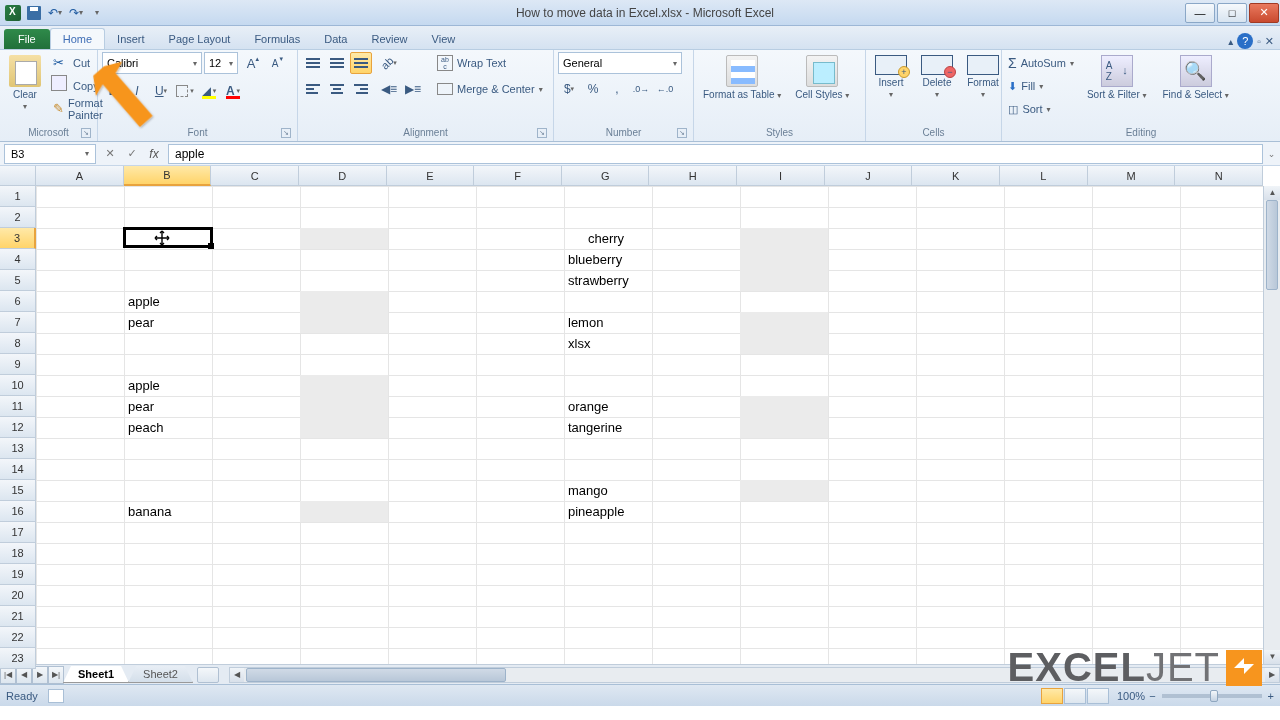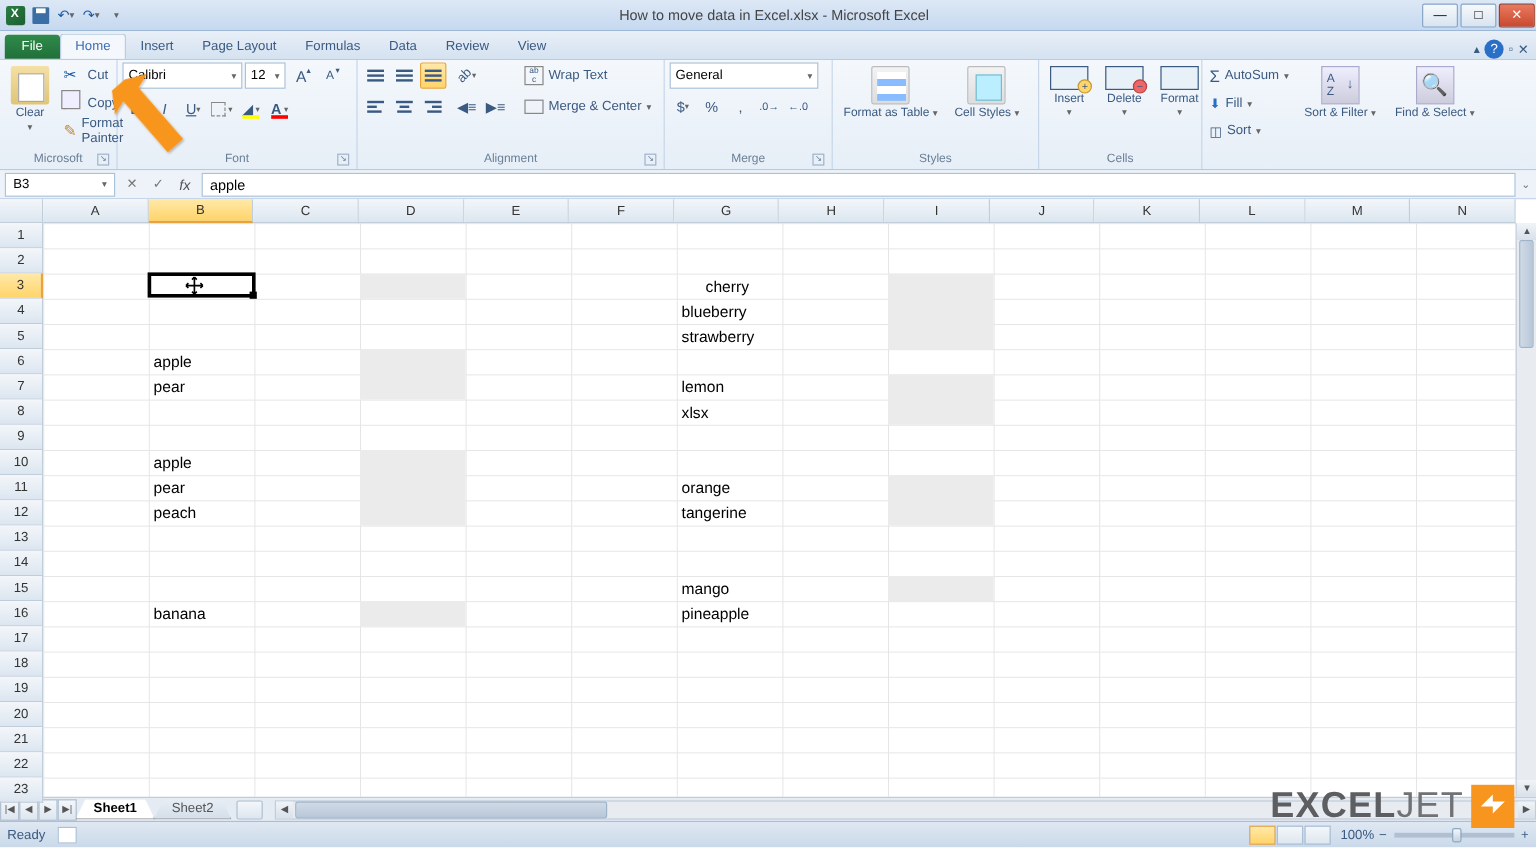--- a/index.html
+++ b/index.html
@@ -122,21 +122,21 @@
 
 .status-bar { height: 22px; background: linear-gradient(#dfe8f2,#cad9ea); border-top: 1px solid #a9bfd6; display: flex; align-items: center; font-size: 11px; color: #3a5a81; padding: 0 6px; }
 .status-bar .spacer { flex: 1; }
 .view-btns { display: flex; gap: 1px; }
 .view-btn { width: 22px; height: 16px; border: 1px solid #a9bfd6; background: linear-gradient(#f4f7fa,#dde6ef); }
 .view-btn.active { background: linear-gradient(#ffe9a8,#ffd46a); border-color: #e8a33d; }
 .zoom-slider { width: 100px; height: 4px; background: #b0c0d2; margin: 0 6px; position: relative; }
 .zoom-slider .thumb { position: absolute; top: -4px; left: 48px; width: 8px; height: 12px; background: linear-gradient(#f4f7fa,#c4d2e2); border: 1px solid #8fa7c0; border-radius: 2px; }
 
 
-.watermark { position: absolute; right: 18px; bottom: 30px; font-size: 30px; font-weight: 300; color: #717275; letter-spacing: 1px; display: flex; align-items: center; gap: 6px; }
+.watermark { position: absolute; right: 18px; bottom: 30px; font-size: 40px; font-weight: 300; color: #717275; letter-spacing: 1px; display: flex; align-items: center; gap: 6px; }
 .watermark b { font-weight: 700; color: #5d5e61; }
 .wm-icon { width: 36px; height: 36px; background: #f7951e; display: flex; align-items: center; justify-content: center; }
 </style>
 </head>
 <body>
 
 <div class="titlebar">
   <div class="qat">
     <div class="qat-item">
         <div class="excel-icon"></div>
@@ -343,21 +343,21 @@
           <span class="dd">▾</span>
         </div>
       <div style="display:flex;gap:2px">
         <div class="mini">$<span class="dd" style="font-size:7px">▾</span></div>
         <div class="mini">%</div>
         <div class="mini">,</div>
         <div class="mini" style="font-size:9px">.0→</div>
         <div class="mini" style="font-size:9px">←.0</div>
       </div>
     </div>
-    <div class="group-label"><span>Merge</span><span class="launcher">↘</span></div>
+    <div class="group-label"><span>Number</span><span class="launcher">↘</span></div>
   </div>
 
   <div class="group" style="width:172px">
     <div class="group-body" style="gap:4px">
       <div class="big-btn">
           <div class="ico ft-ico"></div>
           <div class="lbl"><span>Format as Table</span> <span class="dd">▾</span></div>
         </div>
       <div class="big-btn">
           <div class="ico cs-ico"></div>
@@ -413,20 +413,21 @@
             <span style="position:absolute;top:4px;left:4px;font-size:10px">A<br>Z</span>
             <span style="position:absolute;right:4px;top:8px">↓</span>
           </div>
           <div class="lbl"><span>Sort &amp; Filter</span> <span class="dd">▾</span></div>
         </div>
       <div class="big-btn">
           <div class="ico" style="background:linear-gradient(#eef,#ccd);border:1px solid #aac;display:flex;align-items:center;justify-content:center;font-size:18px">🔍</div>
           <div class="lbl"><span>Find &amp; Select</span> <span class="dd">▾</span></div>
         </div>
     </div>
+    <div class="group-label"><span>Editing</span></div>
   </div>
 </div>
 
 <svg class="annot-arrow" viewBox="0 0 70 70">
   <defs>
       <filter id="sh">
         <feDropShadow dx="1" dy="1" stdDeviation="1" flood-opacity="0.3"></feDropShadow>
       </filter>
     </defs>
   <polygon points="10,8 28,2 22,14 62,54 56,60 50,66 10,26 4,38 0,18" fill="#f7951e" filter="url(#sh)" transform="rotate(4 35 35)"></polygon>

